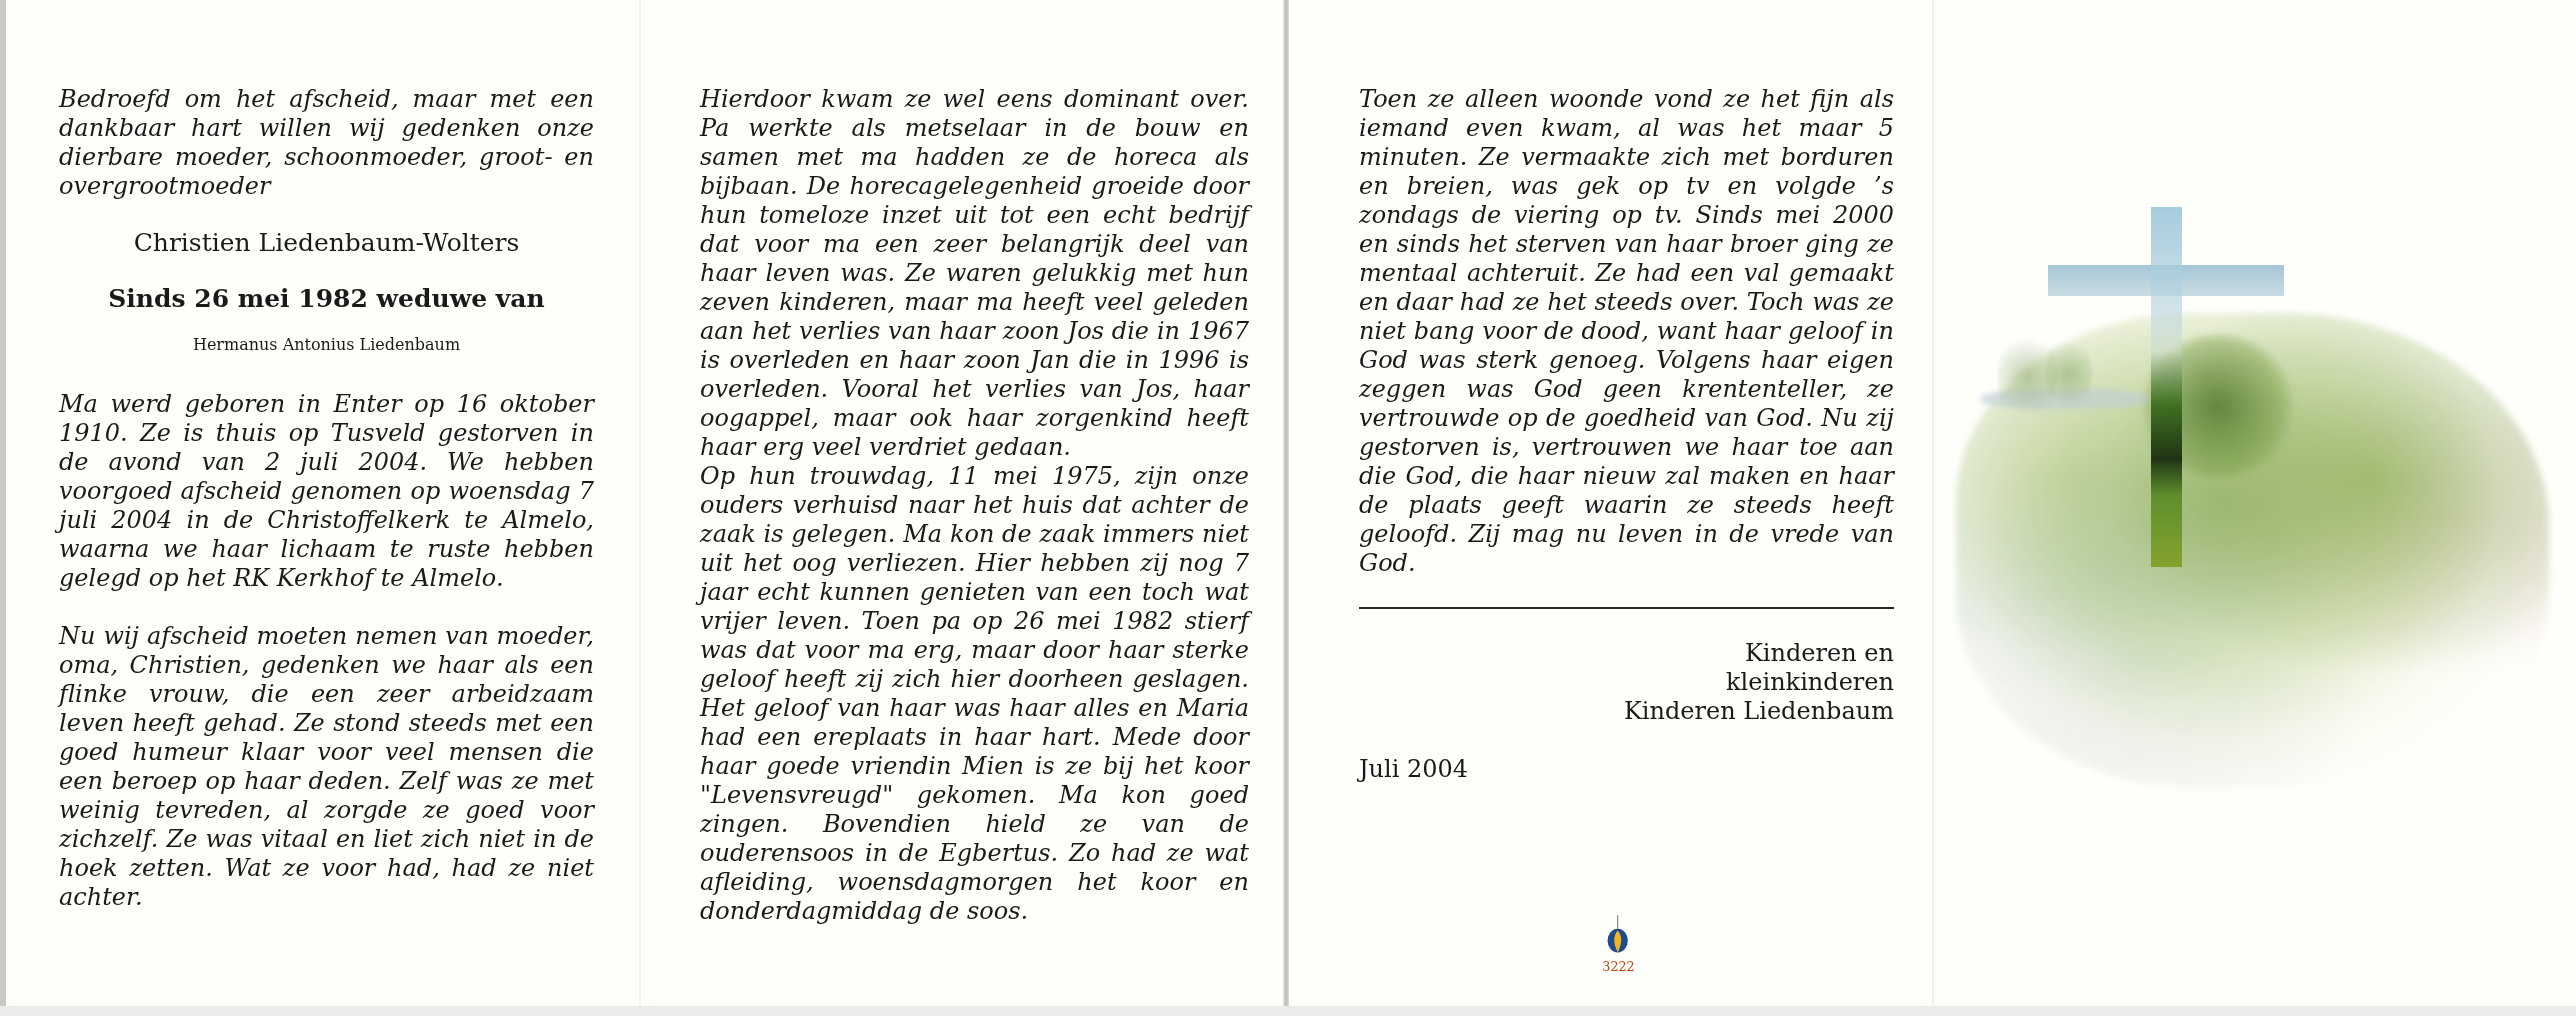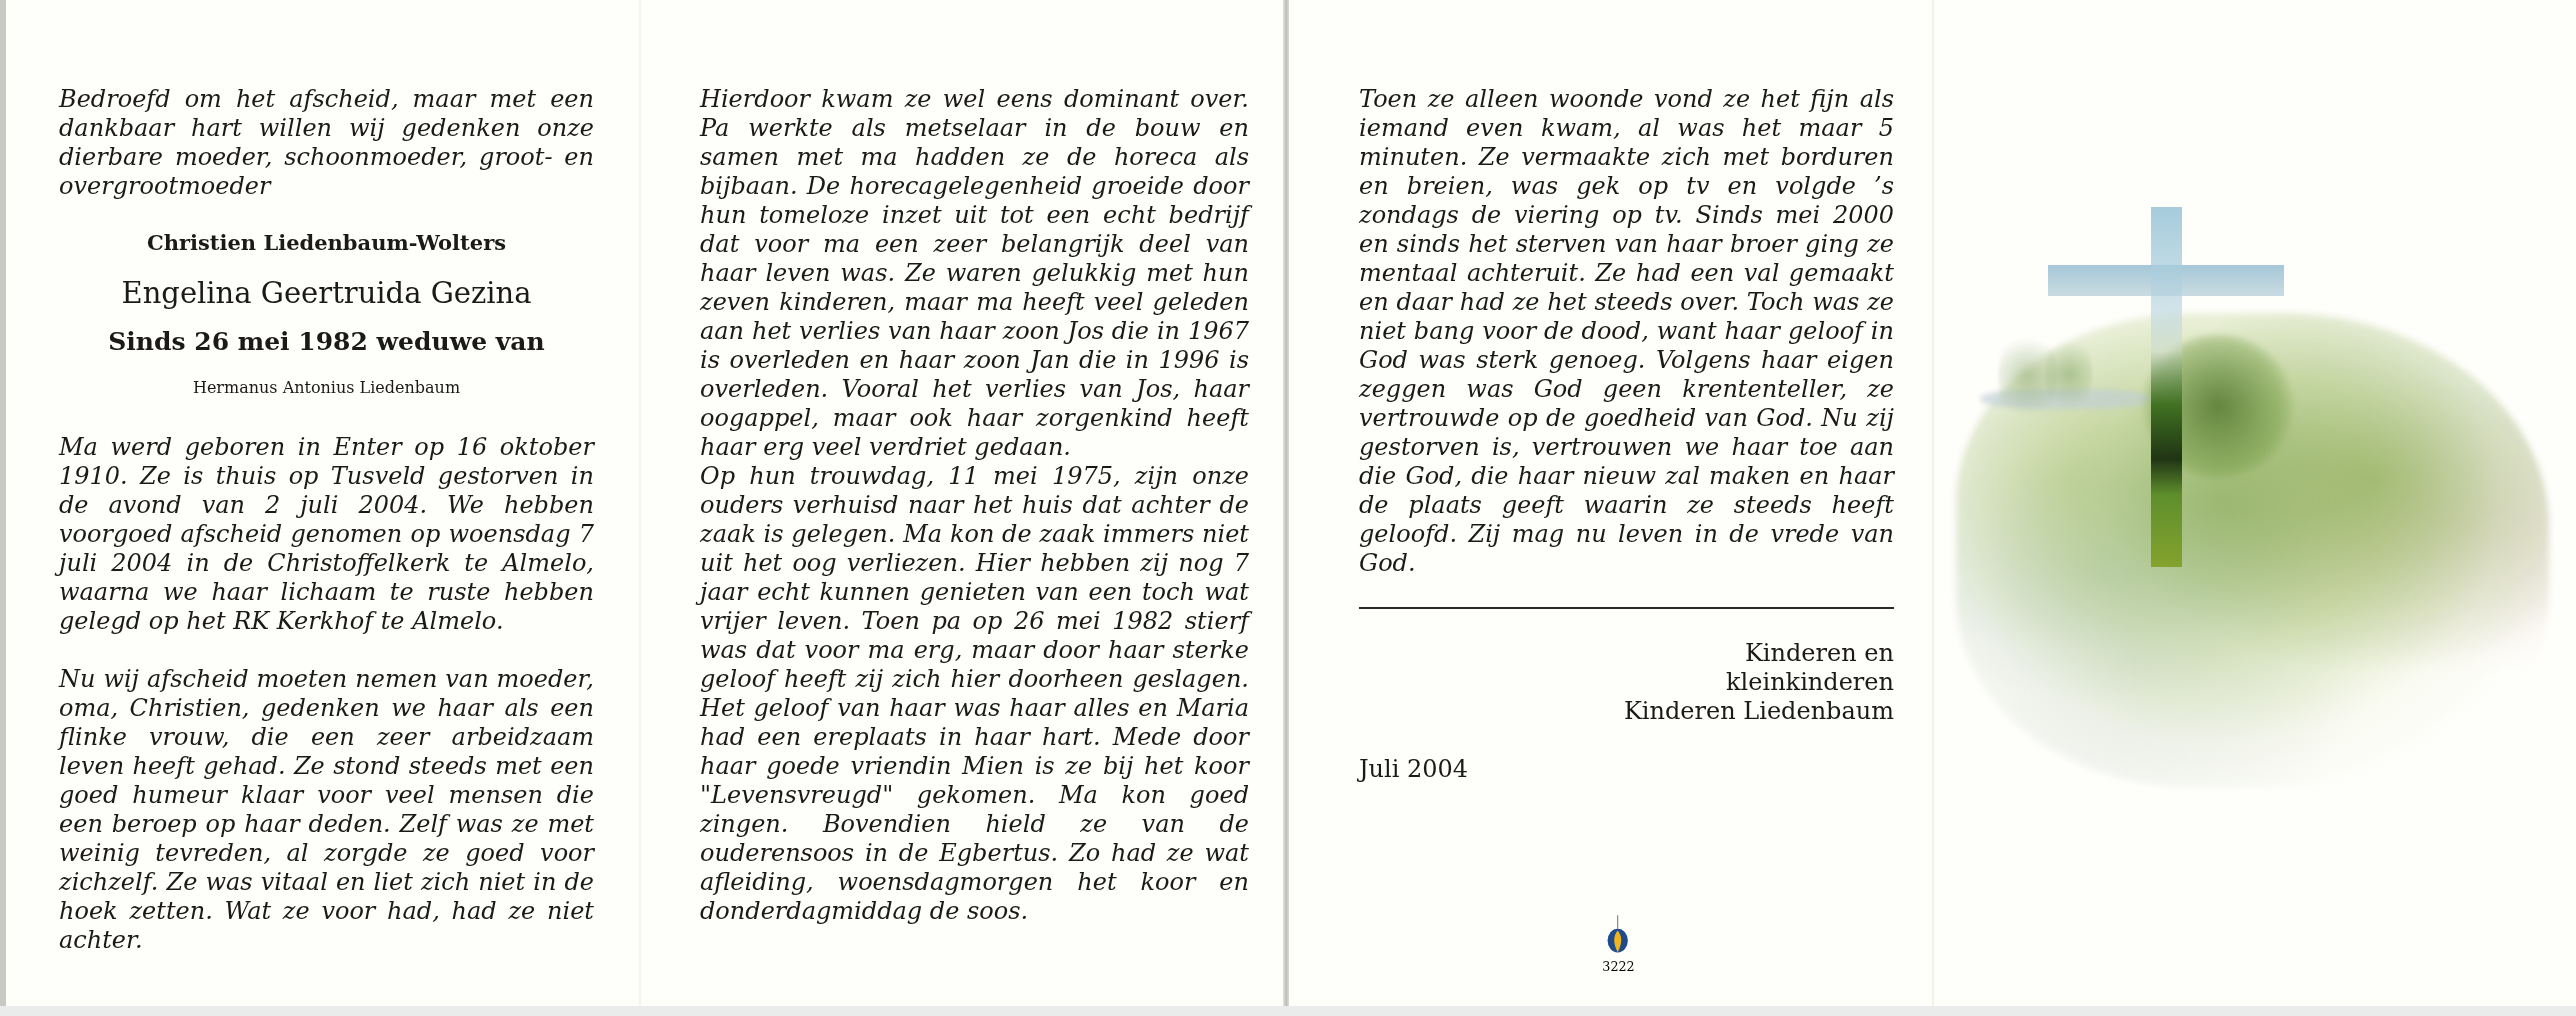--- a/index.html
+++ b/index.html
@@ -18,34 +18,34 @@
   .fold-3 { left: 1932px; width: 1.7px; background: #f3f2e4; }
 
   .col { position: absolute; top: 85px; font-size: 24px; line-height: 29px; }
   .col p { margin: 0; text-align: justify; }
   .col .just-last { text-align-last: left; font-style: italic; }
   .col-1 { left: 59px; width: 535px; }
   .col-2 { left: 700px; width: 549px; }
   .col-3 { left: 1311px; width: 535px; margin-left: 48px; }
 
   .names { text-align: center; margin: 25.4px 0 29px 0; }
-  .name-main { font-size: 21px; line-height: 34px; margin: 0 0 16px 0; font-weight: bold; }
+  .name-main { font-size: 25px; line-height: 34px; margin: 0 0 24px 0; }
   .name-second { font-size: 29px; line-height: 34px; margin: 0 0 17px 0; }
   .widow-line { font-size: 25px; line-height: 29px; margin: 0 0 15.2px 0; font-weight: bold; }
   .husband { font-size: 16px; line-height: 32px; margin: 0; }
   .gap { height: 29px; }
 
   .rule { width: 535px; height: 1.7px; background: #2a2826; margin: 29px 0 30.5px 0; }
   .signature { margin-left: 222px; margin-top: 29px; }
   .signature div { line-height: 29px; text-align: right; }
   .date { margin-top: 29px; }
 
   .logo { position: absolute; left: 1605px; top: 915px; width: 25.4px; height: 41px; }
   .logo-number { position: absolute; left: 1589px; top: 959px; width: 59px; text-align: center;
-    font-size: 12.7px; color: #000000; }
+    font-size: 12.7px; color: #c2410c; }
 
   .image-panel { position: absolute; left: 1939px; top: 169px; width: 637px; height: 677px; }
   .scene { position: absolute; left: 17px; top: 144px; width: 593px; height: 474px; border-radius: 40% 45% 40% 40%;
     background:
       radial-gradient(ellipse at 45% 40%, rgba(120,160,60,0.55), rgba(160,190,90,0.35) 35%, rgba(230,235,200,0.2) 60%, rgba(254,254,250,0) 75%),
       radial-gradient(ellipse at 70% 35%, rgba(110,150,60,0.6), rgba(254,254,250,0) 45%),
       radial-gradient(ellipse at 85% 45%, rgba(235,210,205,0.55), rgba(254,254,250,0) 40%),
       radial-gradient(ellipse at 20% 35%, rgba(160,185,120,0.45), rgba(254,254,250,0) 40%),
       radial-gradient(ellipse at 25% 55%, rgba(190,210,220,0.5), rgba(254,254,250,0) 35%),
       radial-gradient(ellipse at 30% 75%, rgba(210,220,215,0.5), rgba(254,254,250,0) 40%);
@@ -72,21 +72,20 @@
 <div class="bottom-strip"></div>
 <div class="left-edge"></div>
 <div class="fold fold-1"></div>
 <div class="fold fold-2"></div>
 <div class="fold fold-3"></div>
 
 <div class="col col-1">
   <p class="just-last">Bedroefd om het afscheid, maar met een dankbaar hart willen wij gedenken onze dierbare moeder, schoonmoeder, groot- en overgrootmoeder</p>
   <div class="names">
     <div class="name-main">Christien Liedenbaum-Wolters</div>
-    <div class="name-second">Engelina Geertruida Gezina</div>
     <div class="widow-line">Sinds 26 mei 1982 weduwe van</div>
     <div class="husband">Hermanus Antonius Liedenbaum</div>
   </div>
   <p class="just-last">Ma werd geboren in Enter op 16 oktober 1910. Ze is thuis op Tusveld gestorven in de avond van 2 juli 2004. We hebben voorgoed afscheid genomen op woensdag 7 juli 2004 in de Christoffelkerk te Almelo, waarna we haar lichaam te ruste hebben gelegd op het RK Kerkhof te Almelo.</p>
   <div class="gap"></div>
   <p class="just-last">Nu wij afscheid moeten nemen van moeder, oma, Christien, gedenken we haar als een flinke vrouw, die een zeer arbeidzaam leven heeft gehad. Ze stond steeds met een goed humeur klaar voor veel mensen die een beroep op haar deden. Zelf was ze met weinig tevreden, al zorgde ze goed voor zichzelf. Ze was vitaal en liet zich niet in de hoek zetten. Wat ze voor had, had ze niet achter.</p>
 </div>
 
 <div class="col col-2">
   <p class="just-last">Hierdoor kwam ze wel eens dominant over. Pa werkte als metselaar in de bouw en samen met ma hadden ze de horeca als bijbaan. De horecagelegenheid groeide door hun tomeloze inzet uit tot een echt bedrijf dat voor ma een zeer belangrijk deel van haar leven was. Ze waren gelukkig met hun zeven kinderen, maar ma heeft veel geleden aan het verlies van haar zoon Jos die in 1967 is overleden en haar zoon Jan die in 1996 is overleden. Vooral het verlies van Jos, haar oogappel, maar ook haar zorgenkind heeft haar erg veel verdriet gedaan.</p>

